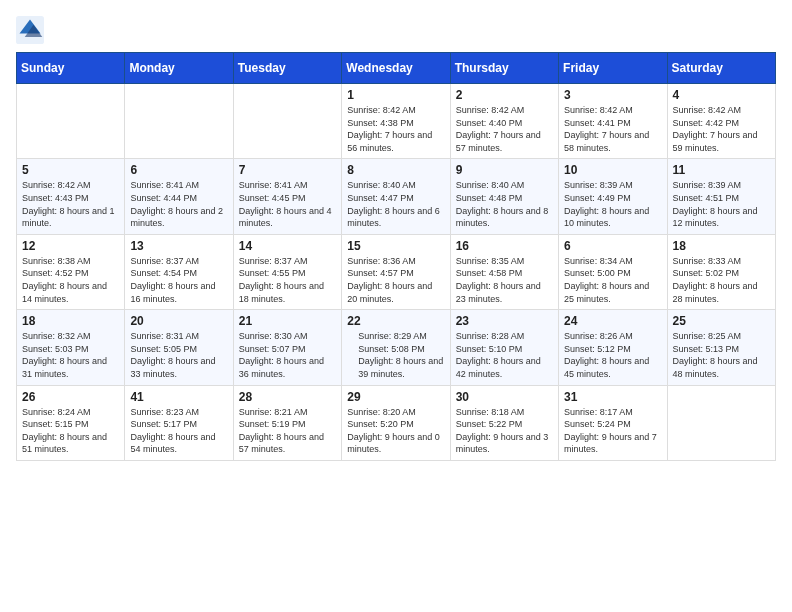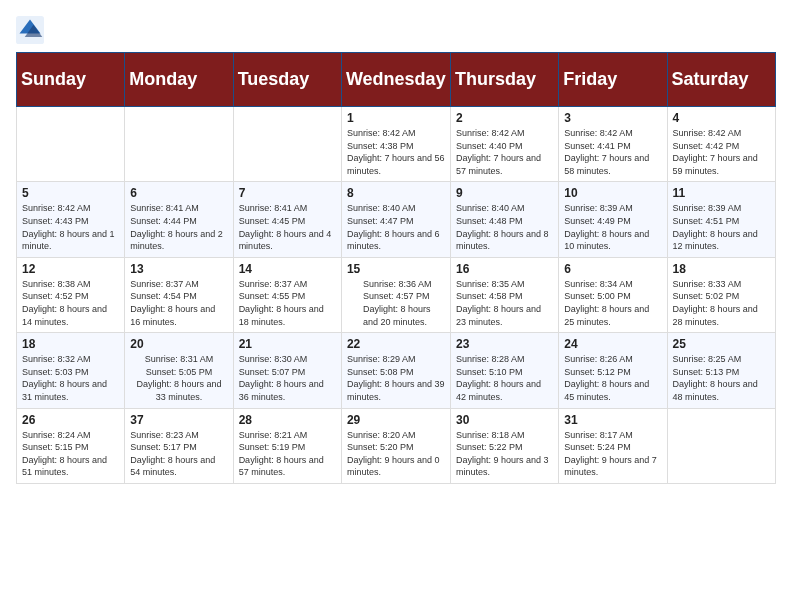--- a/index.html
+++ b/index.html
@@ -36,24 +36,24 @@
     .location-title {
       font-size: 15px;
       color: #444;
     }
     .calendar-table {
       width: 100%;
       border-collapse: collapse;
       border: 1px solid #ccc;
     }
     .calendar-table th {
-      background-color: #7f1d1d;
+      background-color: #1d4ed8;
       color: #fff;
-      font-size: 18px;
-      padding: 16px 4px;
+      font-size: 12px;
+      padding: 8px 4px;
       text-align: left;
       border: 1px solid #1a4e8a;
     }
     .calendar-table td {
       vertical-align: top;
       border: 1px solid #ddd;
       padding: 4px 5px;
       width: 108px;
       min-height: 80px;
       font-size: 9.5px;
@@ -202,21 +202,21 @@
 Daylight: 8 hours and 16 minutes.</div>
         </td>
         <td>
           <span class="day-number">14</span>
           <div class="day-info" style="white-space: pre-line;">Sunrise: 8:37 AM
 Sunset: 4:55 PM
 Daylight: 8 hours and 18 minutes.</div>
         </td>
         <td>
           <span class="day-number">15</span>
-          <div class="day-info" style="white-space: pre-line; margin-left: 16px;">Sunrise: 8:36 AM
+          <div class="day-info" style="white-space: pre-line;">Sunrise: 8:36 AM
 Sunset: 4:57 PM
 Daylight: 8 hours and 20 minutes.</div>
         </td>
         <td>
           <span class="day-number">16</span>
           <div class="day-info" style="white-space: pre-line;">Sunrise: 8:35 AM
 Sunset: 4:58 PM
 Daylight: 8 hours and 23 minutes.</div>
         </td>
         <td>
@@ -234,33 +234,33 @@
       </tr>
       <tr>
         <td>
           <span class="day-number">18</span>
           <div class="day-info" style="white-space: pre-line;">Sunrise: 8:32 AM
 Sunset: 5:03 PM
 Daylight: 8 hours and 31 minutes.</div>
         </td>
         <td>
           <span class="day-number">20</span>
-          <div class="day-info" style="white-space: pre-line; text-align: center;">Sunrise: 8:31 AM
+          <div class="day-info" style="white-space: pre-line;">Sunrise: 8:31 AM
 Sunset: 5:05 PM
 Daylight: 8 hours and 33 minutes.</div>
         </td>
         <td>
           <span class="day-number">21</span>
           <div class="day-info" style="white-space: pre-line;">Sunrise: 8:30 AM
 Sunset: 5:07 PM
 Daylight: 8 hours and 36 minutes.</div>
         </td>
         <td>
           <span class="day-number">22</span>
-          <div class="day-info" style="white-space: pre-line;">Sunrise: 8:29 AM
+          <div class="day-info" style="white-space: pre-line; margin-left: 11px;">Sunrise: 8:29 AM
 Sunset: 5:08 PM
 Daylight: 8 hours and 39 minutes.</div>
         </td>
         <td>
           <span class="day-number">23</span>
           <div class="day-info" style="white-space: pre-line;">Sunrise: 8:28 AM
 Sunset: 5:10 PM
 Daylight: 8 hours and 42 minutes.</div>
         </td>
         <td>
@@ -277,21 +277,21 @@
         </td>
       </tr>
       <tr>
         <td>
           <span class="day-number">26</span>
           <div class="day-info" style="white-space: pre-line;">Sunrise: 8:24 AM
 Sunset: 5:15 PM
 Daylight: 8 hours and 51 minutes.</div>
         </td>
         <td>
-          <span class="day-number">37</span>
+          <span class="day-number">41</span>
           <div class="day-info" style="white-space: pre-line;">Sunrise: 8:23 AM
 Sunset: 5:17 PM
 Daylight: 8 hours and 54 minutes.</div>
         </td>
         <td>
           <span class="day-number">28</span>
           <div class="day-info" style="white-space: pre-line;">Sunrise: 8:21 AM
 Sunset: 5:19 PM
 Daylight: 8 hours and 57 minutes.</div>
         </td>

